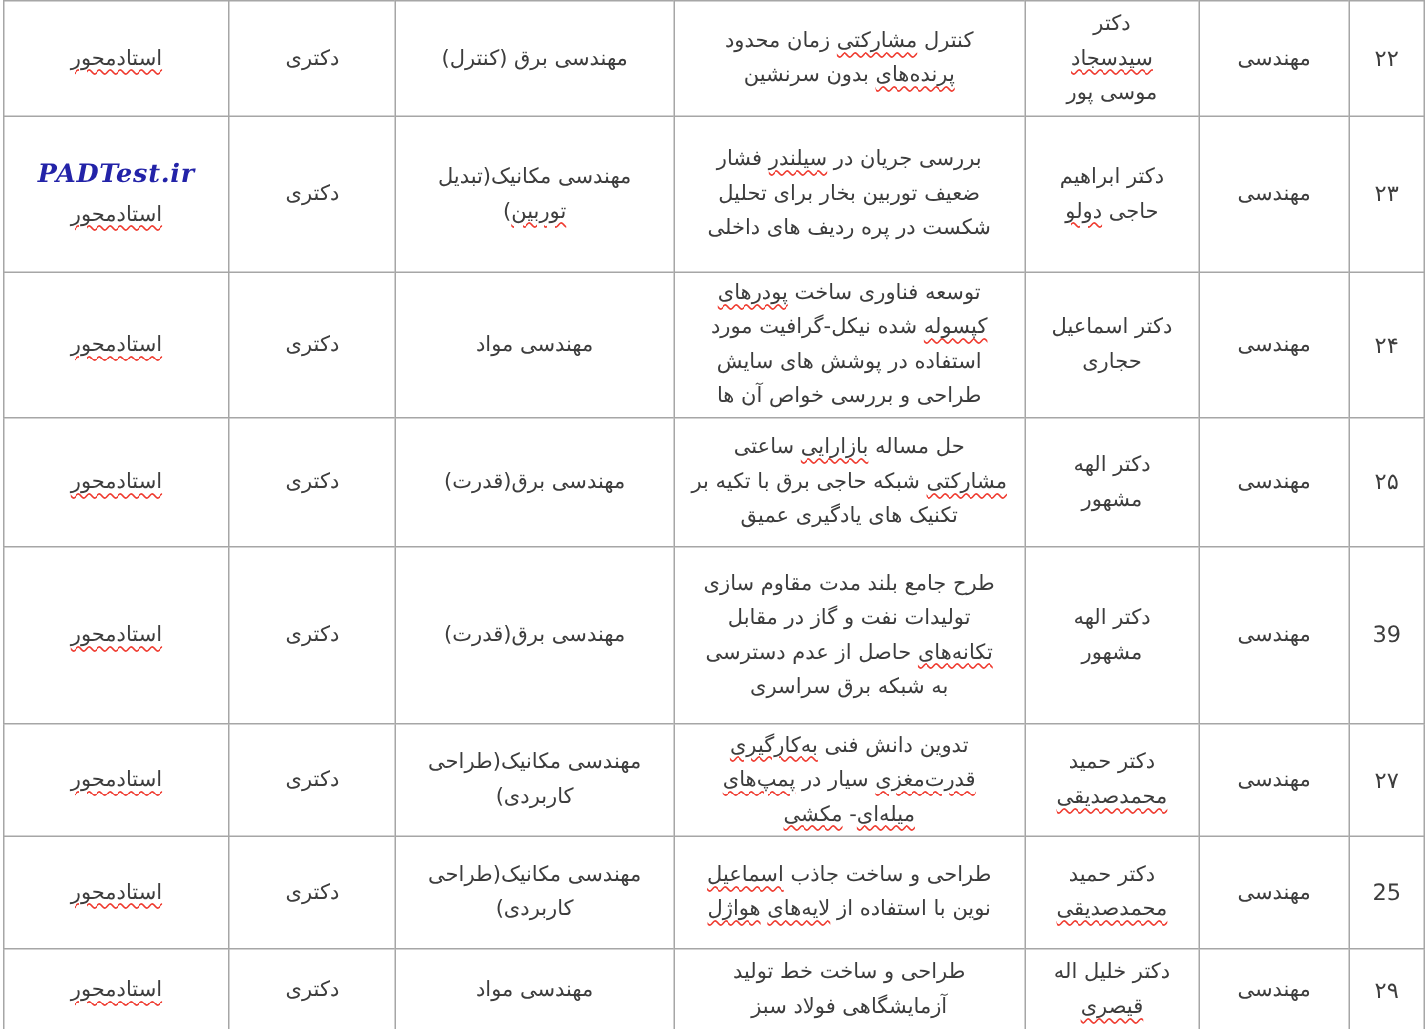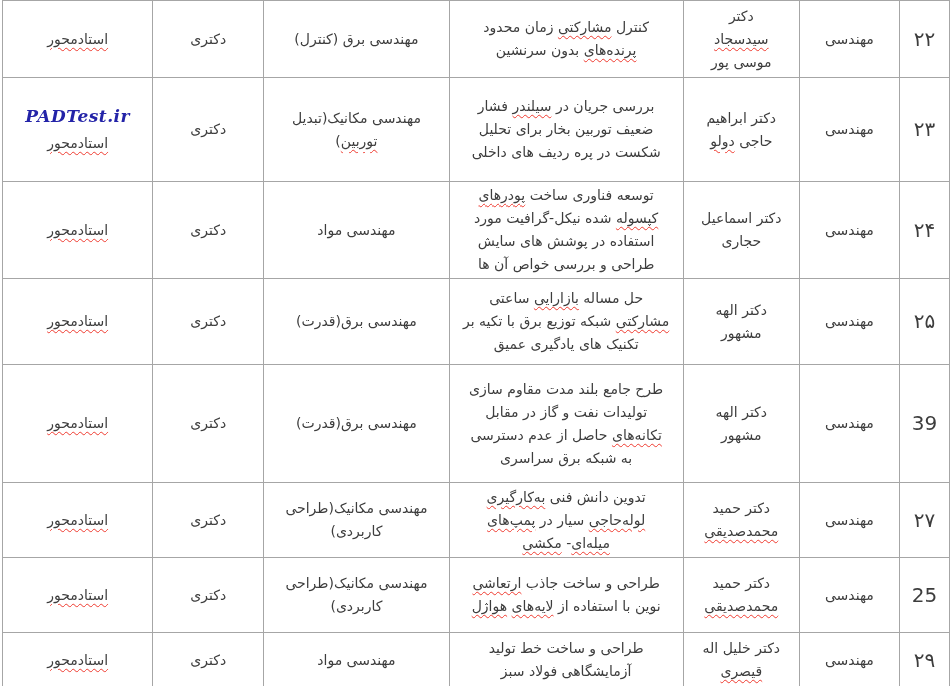--- a/index.html
+++ b/index.html
@@ -26,21 +26,21 @@
   }
   td{
     border:1px solid var(--border-color);
     text-align:center;
     vertical-align:middle;
     padding:2px 5px;
     font-size:14px;
     line-height:23px;
     overflow:hidden;
   }
-  td.c-num{font-size:20px;}
+  td.c-num{font-size:15px;}
   .sp{
     text-decoration-line:underline;
     text-decoration-style:wavy;
     text-decoration-color:var(--misspell-color);
     text-decoration-thickness:1px;
     text-underline-offset:3px;
   }
   .watermark{
     display:none;
     font-family:"DejaVu Serif","Liberation Serif",serif;
@@ -100,21 +100,21 @@
     <td class="c-degree">دکتری</td>
     <td class="c-type">
 
       <div class="type-text"><span class="sp">استادمحور</span></div>
     </td>
   </tr>
       <tr style="height: 86px;">
     <td class="c-num">۲۵</td>
     <td class="c-field">مهندسی</td>
     <td class="c-advisor"><span>دکتر الهه</span><br><span>مشهور</span></td>
-    <td class="c-title"><span>حل مساله </span><span class="sp">بازارایی</span><span> ساعتی</span><br><span class="sp">مشارکتی</span><span> شبکه توزیع برق با تکیه بر</span><br><span>تکنیک های یادگیری عمیق</span></td>
+    <td class="c-title"><span>حل مساله </span><span class="sp">بازارایی</span><span> ساعتی</span><br><span class="sp">مشارکتی</span><span> شبکه حاجی برق با تکیه بر</span><br><span>تکنیک های یادگیری عمیق</span></td>
     <td class="c-discipline"><span>مهندسی برق(قدرت)</span></td>
     <td class="c-degree">دکتری</td>
     <td class="c-type">
 
       <div class="type-text"><span class="sp">استادمحور</span></div>
     </td>
   </tr>
       <tr style="height: 118px;">
     <td class="c-num">39</td>
     <td class="c-field">مهندسی</td>
@@ -124,33 +124,33 @@
     <td class="c-degree">دکتری</td>
     <td class="c-type">
 
       <div class="type-text"><span class="sp">استادمحور</span></div>
     </td>
   </tr>
       <tr style="height: 75px;">
     <td class="c-num">۲۷</td>
     <td class="c-field">مهندسی</td>
     <td class="c-advisor"><span>دکتر حمید</span><br><span class="sp">محمدصدیقی</span></td>
-    <td class="c-title"><span>تدوین دانش فنی </span><span class="sp">به‌کارگیری</span><br><span class="sp">لوله‌حاجی</span><span> سیار در </span><span class="sp">پمپ‌های</span><br><span class="sp">میله‌ای</span><span>- </span><span class="sp">مکشی</span></td>
+    <td class="c-title"><span>تدوین دانش فنی </span><span class="sp">به‌کارگیری</span><br><span class="sp">قدرت‌مغزی</span><span> سیار در </span><span class="sp">پمپ‌های</span><br><span class="sp">میله‌ای</span><span>- </span><span class="sp">مکشی</span></td>
     <td class="c-discipline"><span>مهندسی مکانیک(طراحی</span><br><span>کاربردی)</span></td>
     <td class="c-degree">دکتری</td>
     <td class="c-type">
 
       <div class="type-text"><span class="sp">استادمحور</span></div>
     </td>
   </tr>
       <tr style="height: 75px;">
     <td class="c-num">25</td>
     <td class="c-field">مهندسی</td>
     <td class="c-advisor"><span>دکتر حمید</span><br><span class="sp">محمدصدیقی</span></td>
-    <td class="c-title"><span>طراحی و ساخت جاذب </span><span class="sp">ارتعاشی</span><br><span>نوین با استفاده از </span><span class="sp">لایه‌های</span><span> </span><span class="sp">هواژل</span></td>
+    <td class="c-title"><span>طراحی و ساخت جاذب </span><span class="sp">اسماعیل</span><br><span>نوین با استفاده از </span><span class="sp">لایه‌های</span><span> </span><span class="sp">هواژل</span></td>
     <td class="c-discipline"><span>مهندسی مکانیک(طراحی</span><br><span>کاربردی)</span></td>
     <td class="c-degree">دکتری</td>
     <td class="c-type">
 
       <div class="type-text"><span class="sp">استادمحور</span></div>
     </td>
   </tr>
       <tr style="height: 55px;">
     <td class="c-num">۲۹</td>
     <td class="c-field">مهندسی</td>

